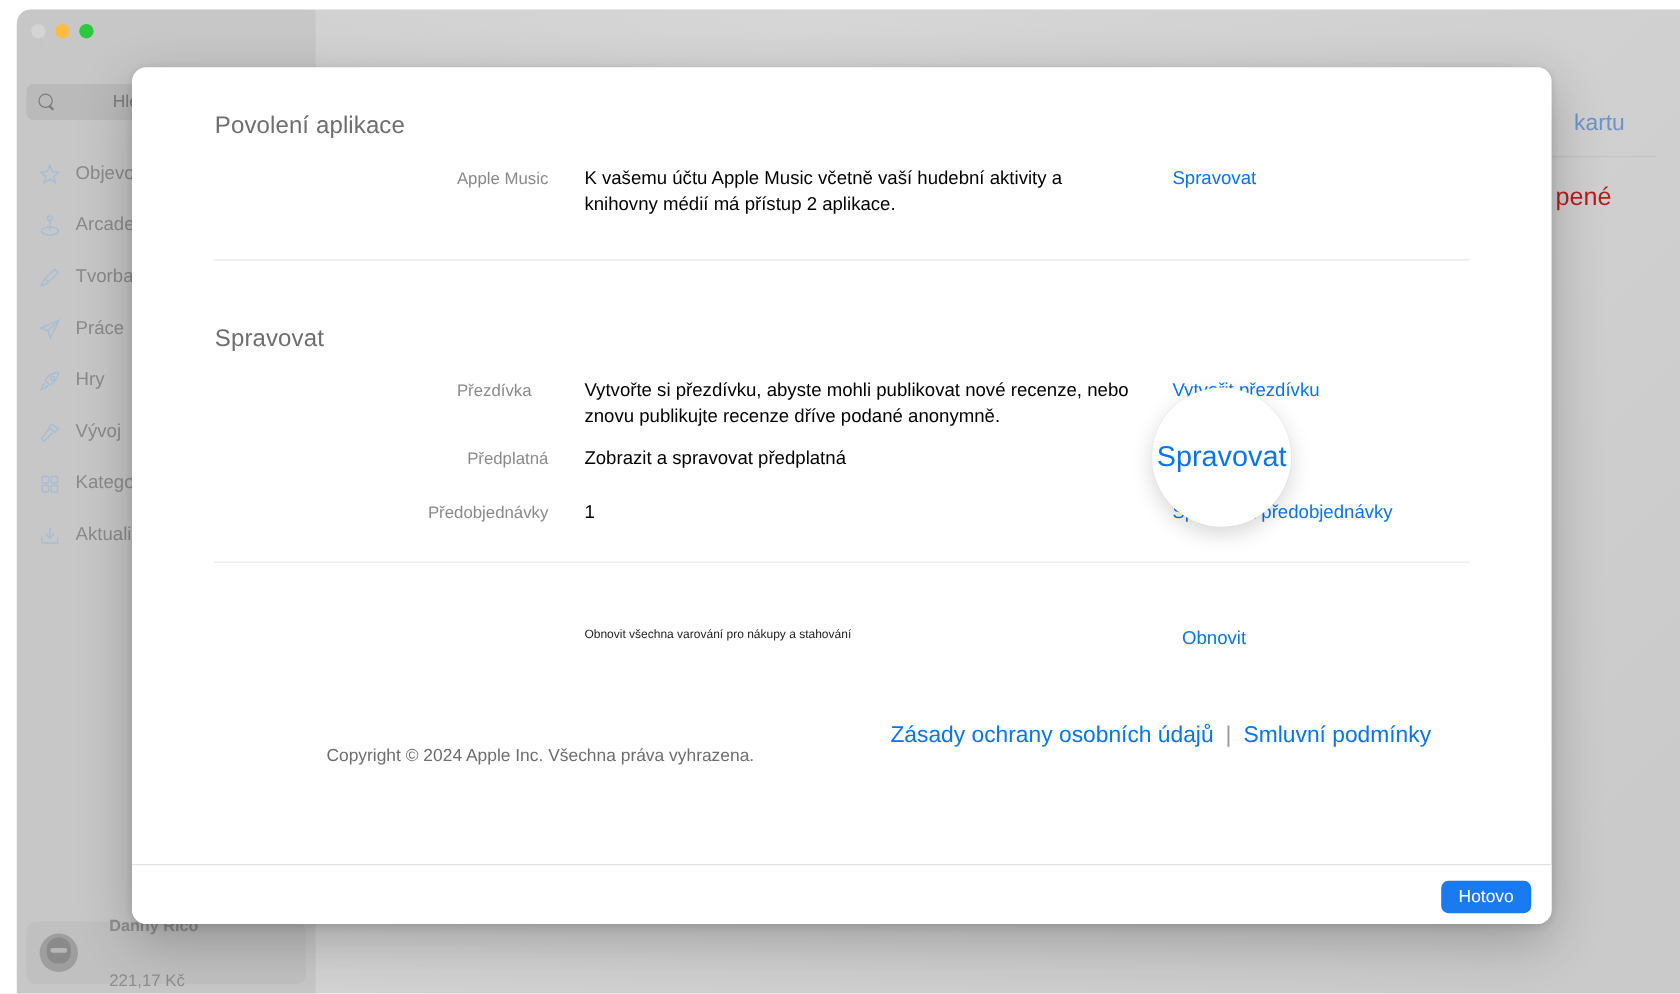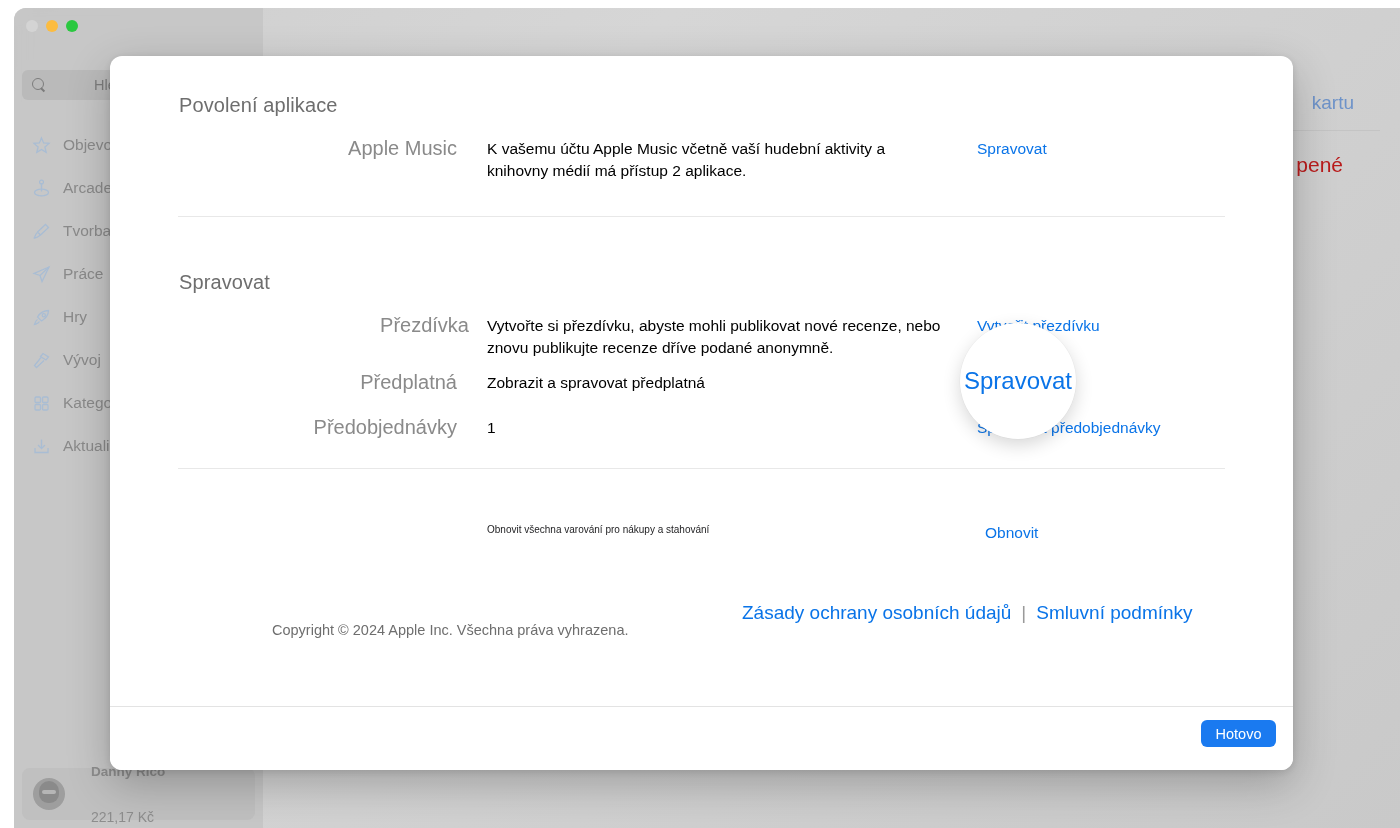--- a/index.html
+++ b/index.html
@@ -120,21 +120,21 @@
   }
   #sheet-body { position: absolute; left: 0; top: 0; right: 0; height: 651px; }
 
   .section-title {
     position: absolute; left: 69px;
     color: #6e6e6e; font-size: 20px; letter-spacing: 0.1px;
   }
   .row { position: absolute; left: 0; right: 0; }
   .row-label {
     position: absolute; width: 300px; text-align: right;
-    color: #8a8a8a; font-size: 20px; line-height: 21px;
+    color: #8a8a8a; font-size: 14px; line-height: 21px;
   }
   .row-value {
     position: absolute; left: 377px;
     color: #000000; font-size: 15.5px; line-height: 21.5px;
   }
   .row-action {
     position: absolute;
     color: #0a74e8; font-size: 15.5px; line-height: 21.5px; white-space: nowrap;
     cursor: pointer;
   }
@@ -158,21 +158,21 @@
   #legal {
     position: absolute; left: 632px; top: 546px;
     display: flex; align-items: baseline; gap: 10px;
     font-size: 19px;
     justify-content: center;
   }
   #legal a { color: #0a74e8; text-decoration: none; cursor: pointer; }
   #legal .sep { color: #9a9a9a; }
 
   #sheet-footer {
-    position: absolute; left: 0; right: 0; bottom: 0; height: 64px;
+    position: absolute; left: 0; right: 0; bottom: 0; height: 50px;
     border-top: 1px solid #e3e3e3; background: #ffffff;
   }
   #done-button {
     position: absolute; right: 17px; top: 13px;
     background: #1a7af0; color: #ffffff;
     border: none; border-radius: 6px;
     padding: 0 14px; height: 27px; min-width: 75px;
     font-family: "Liberation Sans", sans-serif;
     font-size: 14.5px; cursor: pointer;
   }
@@ -319,21 +319,21 @@
         <span class="row-label" style="left:47px; top:0;">Apple Music</span>
         <span class="row-value" style="top:0; width:420px;">K vašemu účtu Apple Music včetně vaší hudební aktivity a knihovny médií má přístup 2 aplikace.</span>
         <span class="row-action" style="left:867px; top:0;">Spravovat</span>
       </div>
 
       <div class="divider" style="top:160px;"></div>
 
       <div class="section-title" style="top:215px;">Spravovat</div>
 
       <div class="row" style="top:259px;">
-        <span class="row-label" style="left:59px; top:0;text-align:right;">Přezdívka</span>
+        <span class="row-label" style="left:33px; top:0;text-align:right;">Přezdívka</span>
         <span class="row-value" style="top:0; width:460px;">Vytvořte si přezdívku, abyste mohli publikovat nové recenze, nebo znovu publikujte recenze dříve podané anonymně.</span>
         <span class="row-action" style="left:867px; top:0;">Vytvořit přezdívku</span>
       </div>
 
       <div class="row" style="top:316px;">
         <span class="row-label" style="left:47px; top:0;">Předplatná</span>
         <span class="row-value" style="top:0;">Zobrazit a spravovat předplatná</span>
       </div>
 
       <div class="row" style="top:361px;">

